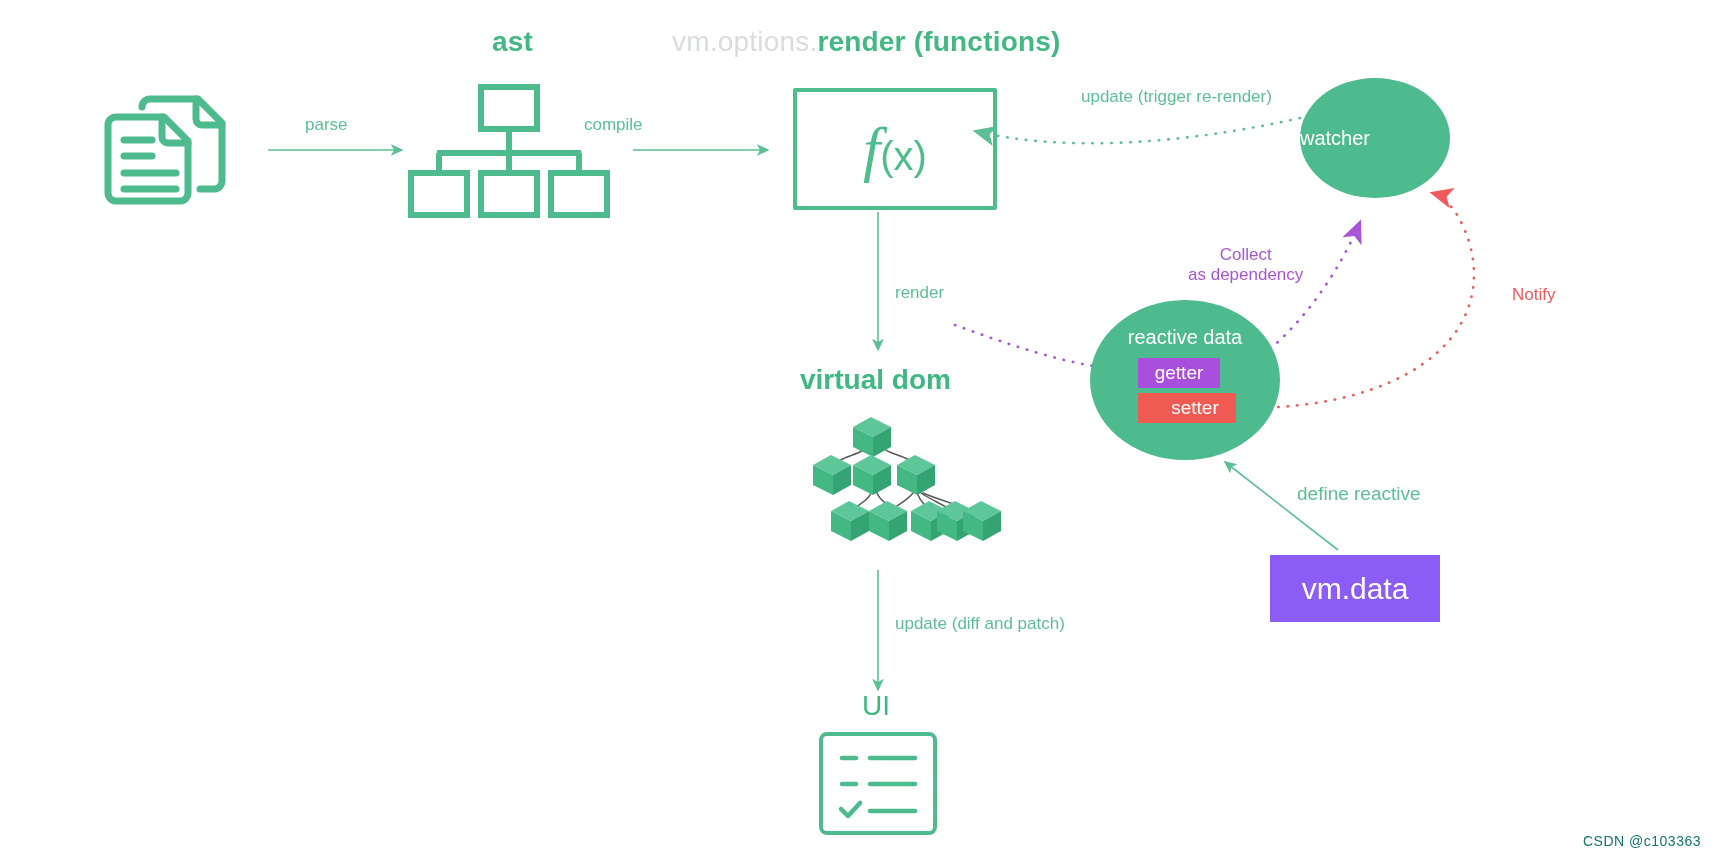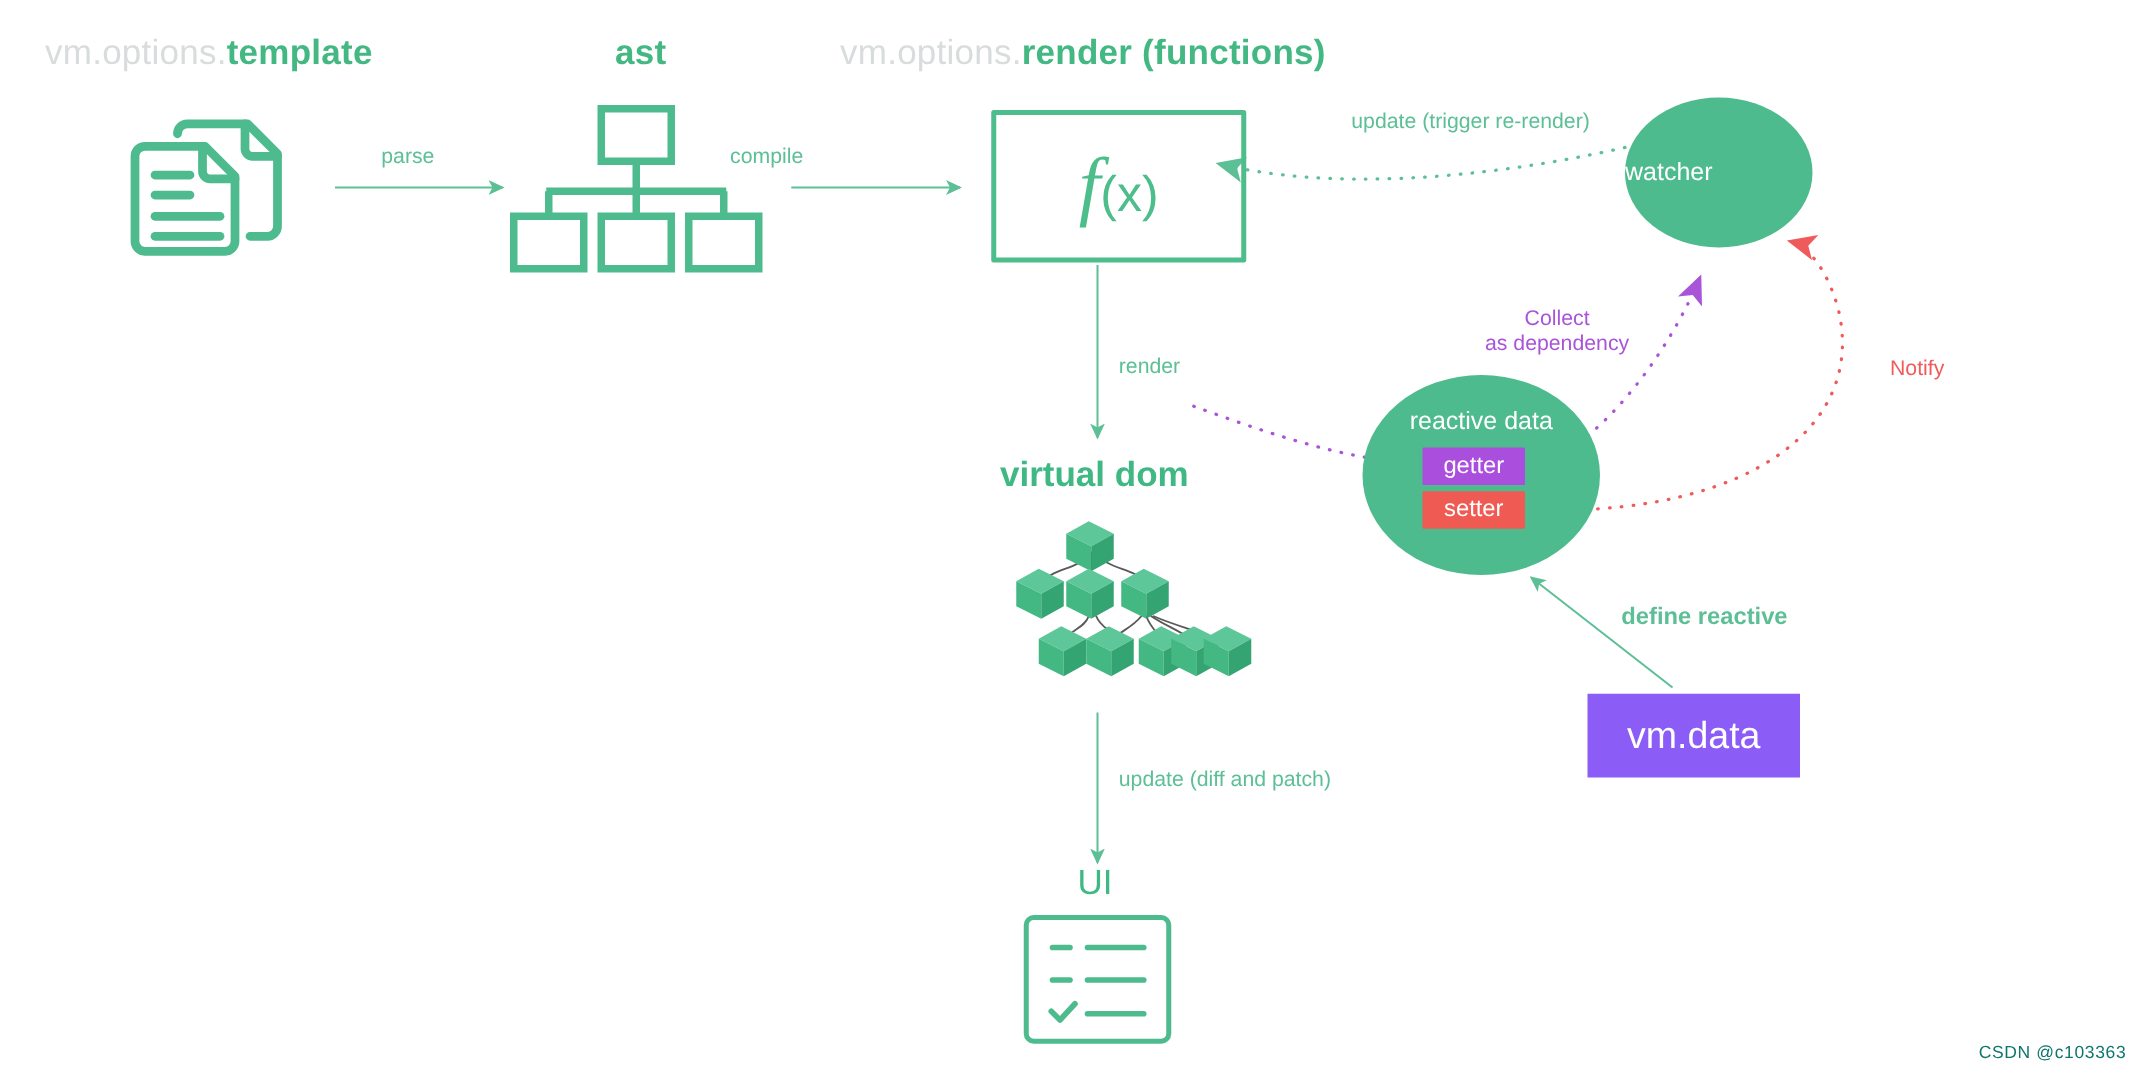--- a/index.html
+++ b/index.html
@@ -32,21 +32,21 @@
   .hdr .acc { color: #43b883; font-weight: bold; }
 
   
   .edge-label {
     font-size: 17px;
     color: #5cbf96;
     white-space: nowrap;
   }
   .edge-label.purple { color: #a855d8; }
   .edge-label.red { color: #ef5b5b; }
-  .edge-label.big { font-size: 19px; font-weight: bold; }
+  .edge-label.big { font-size: 19px; }
 
   
   .node-title {
     font-size: 28px;
     color: #3fb883;
     font-weight: bold;
     white-space: nowrap;
   }
   .node-title.thin { font-weight: normal; }
 
@@ -91,21 +91,21 @@
   .accessor {
     color: #ffffff;
     font-size: 19px;
     text-align: center;
     line-height: 30px;
     height: 30px;
     border-radius: 1px;
     white-space: nowrap;
   }
   .accessor.getter { background: #aa4fdd; }
-  .accessor.setter { background: #ef5b53; }
+  .accessor.setter { background: #ef5b53; padding-left: 16px; }
 
   
   .vmdata-box {
     background: #8b5cf6;
     display: flex;
     align-items: center;
     justify-content: center;
   }
   .vmdata-text {
     color: #ffffff;
@@ -163,23 +163,20 @@
 
     <path d="M 955,325 C 1010,345 1080,370 1137,370" fill="none" stroke="#a855d8" stroke-width="2.6" stroke-linecap="round" stroke-dasharray="0.5 9" marker-end="url(#ah-purple)"></path>
 
     <path d="M 1255,360 C 1300,330 1340,270 1360,222" fill="none" stroke="#a855d8" stroke-width="2.6" stroke-linecap="round" stroke-dasharray="0.5 9" marker-end="url(#ah-purple)"></path>
 
     <path d="M 1240,408 C 1400,410 1495,340 1470,245 C 1458,205 1440,195 1432,193" fill="none" stroke="#ef5b5b" stroke-width="2.6" stroke-linecap="round" stroke-dasharray="0.5 9" marker-end="url(#ah-red)"></path>
 
     <line x1="1338" y1="550" x2="1225" y2="462" stroke="#5cbf96" stroke-width="1.6" marker-end="url(#ah-green)"></line>
   </svg>
 
-  <div class="abs hdr" style="left:36px; top:26px;">
-    <span class="dim">vm.options.</span><span class="acc">template</span>
-  </div>
 
   <div class="abs hdr" style="left:492px; top:26px;">
     <span class="acc">ast</span>
   </div>
 
   <div class="abs hdr" style="left:672px; top:26px;">
     <span class="dim">vm.options.</span><span class="acc">render (functions)</span>
   </div>
 
   <div class="abs" style="left:100px; top:85px; width:150px; height:125px;">

